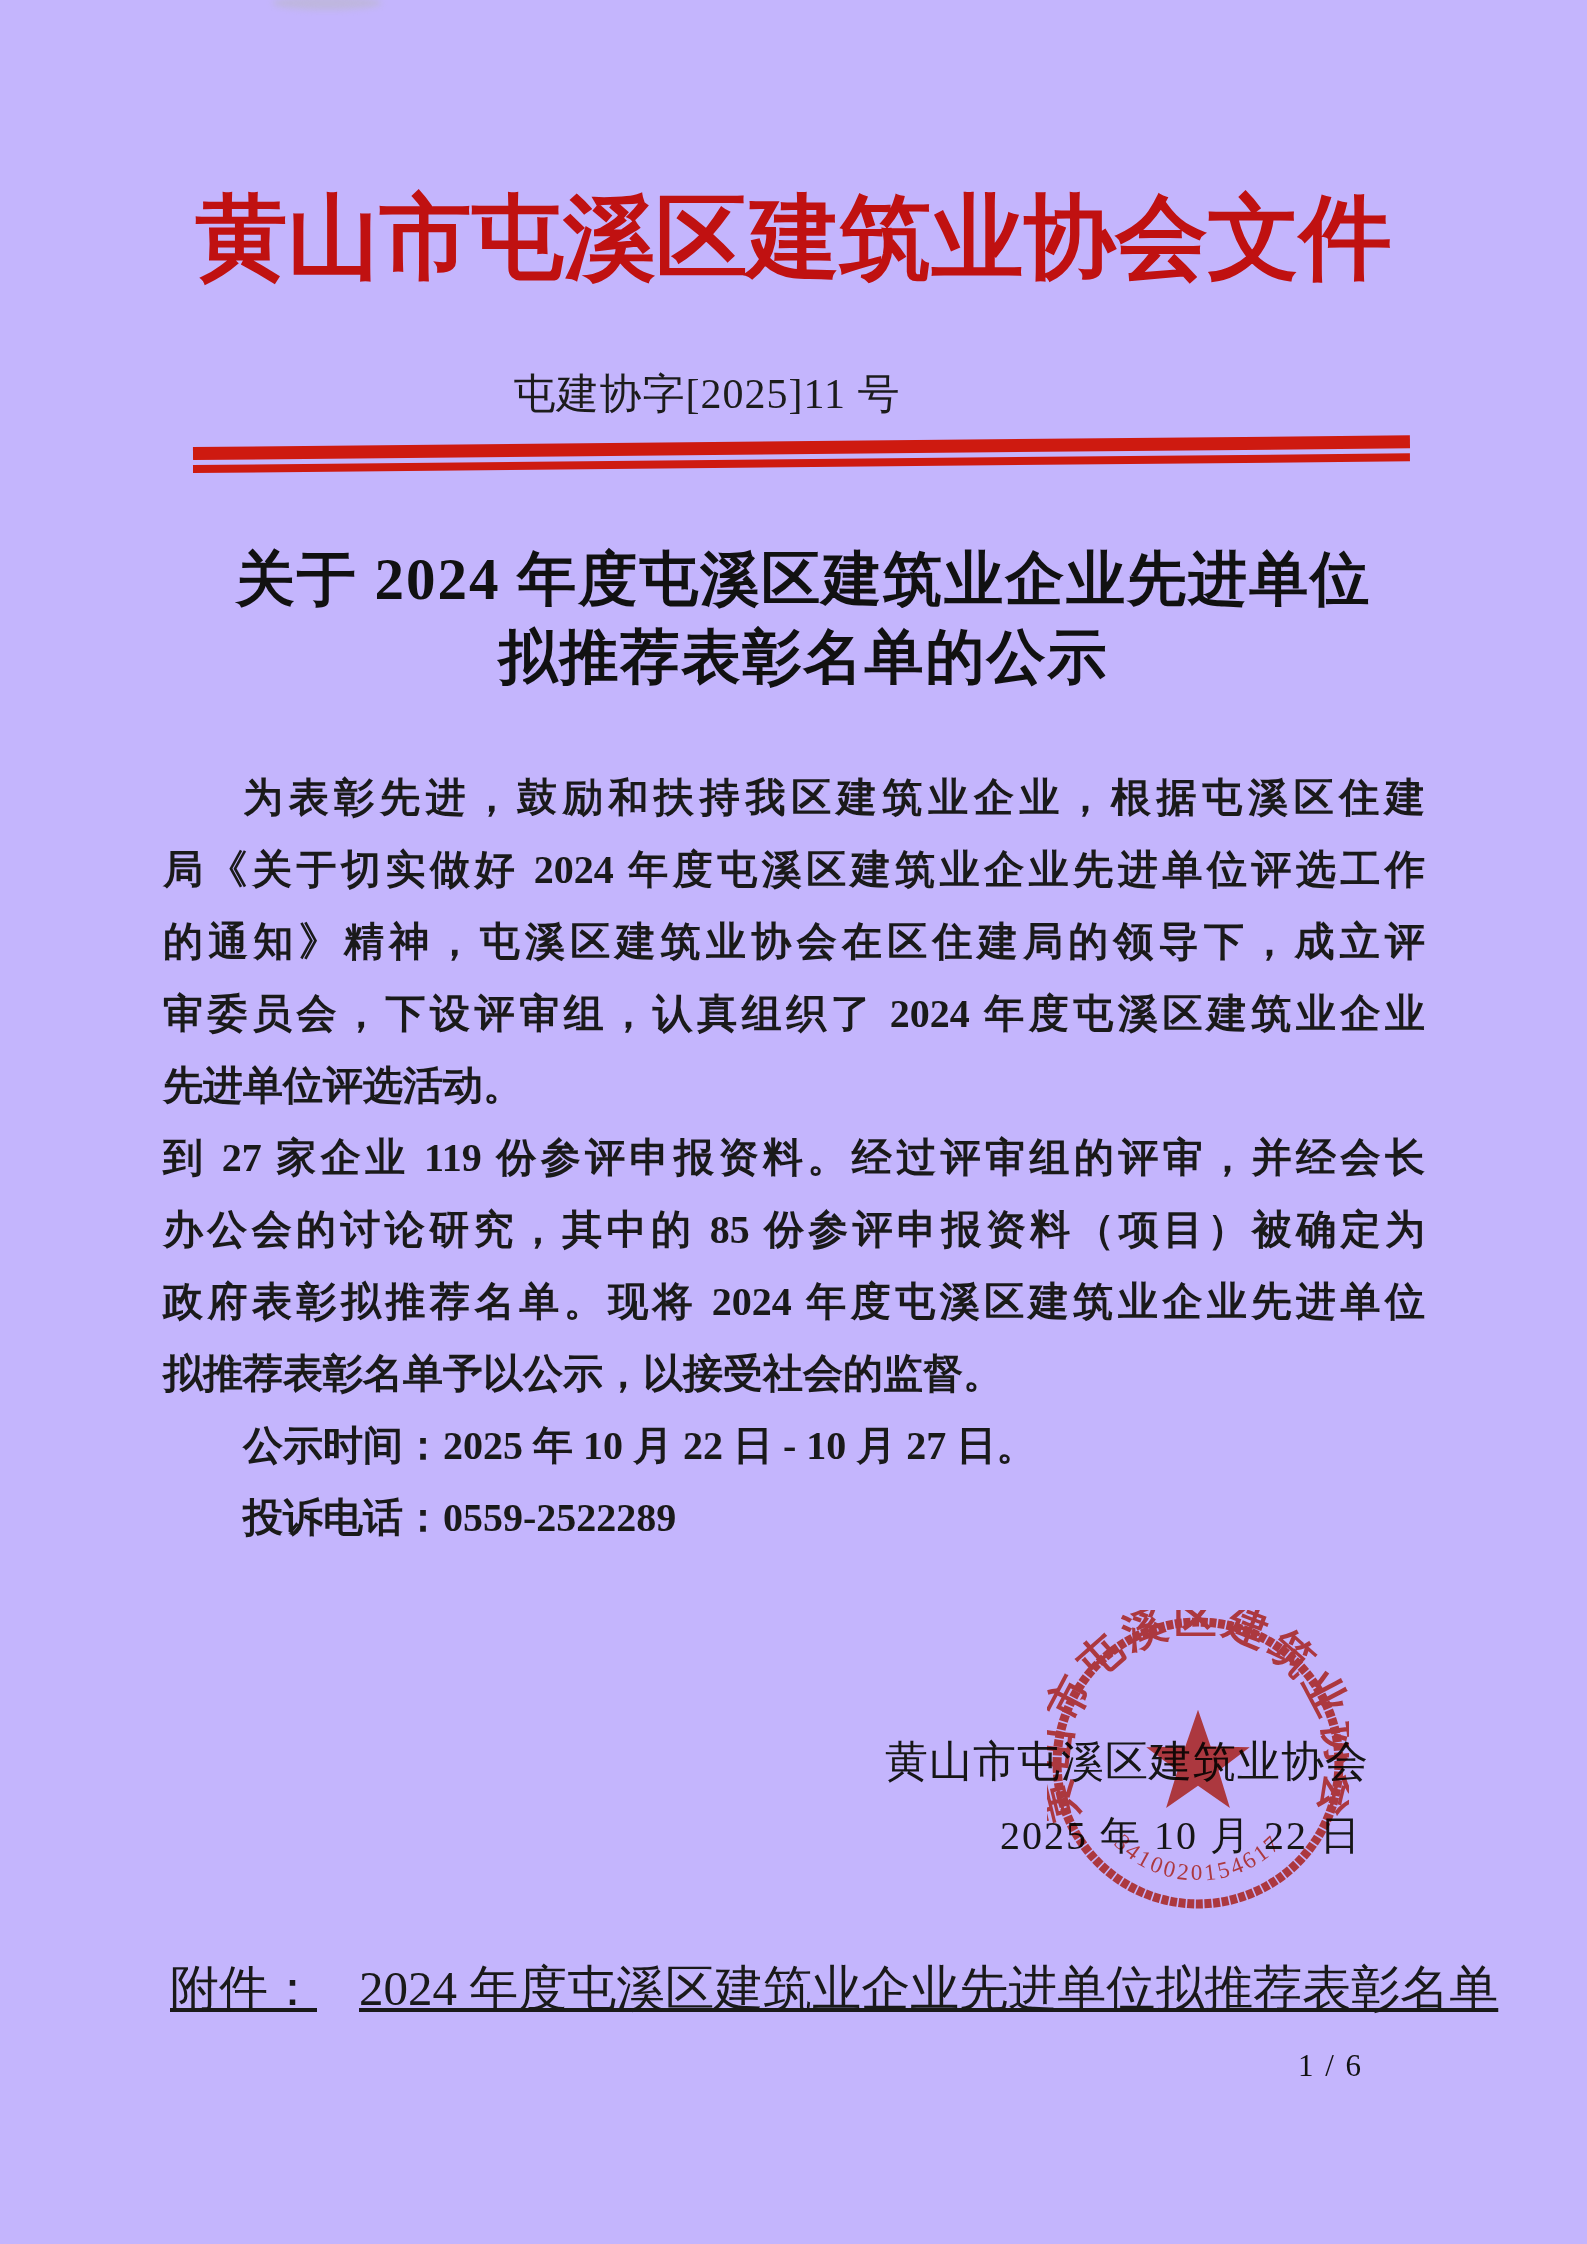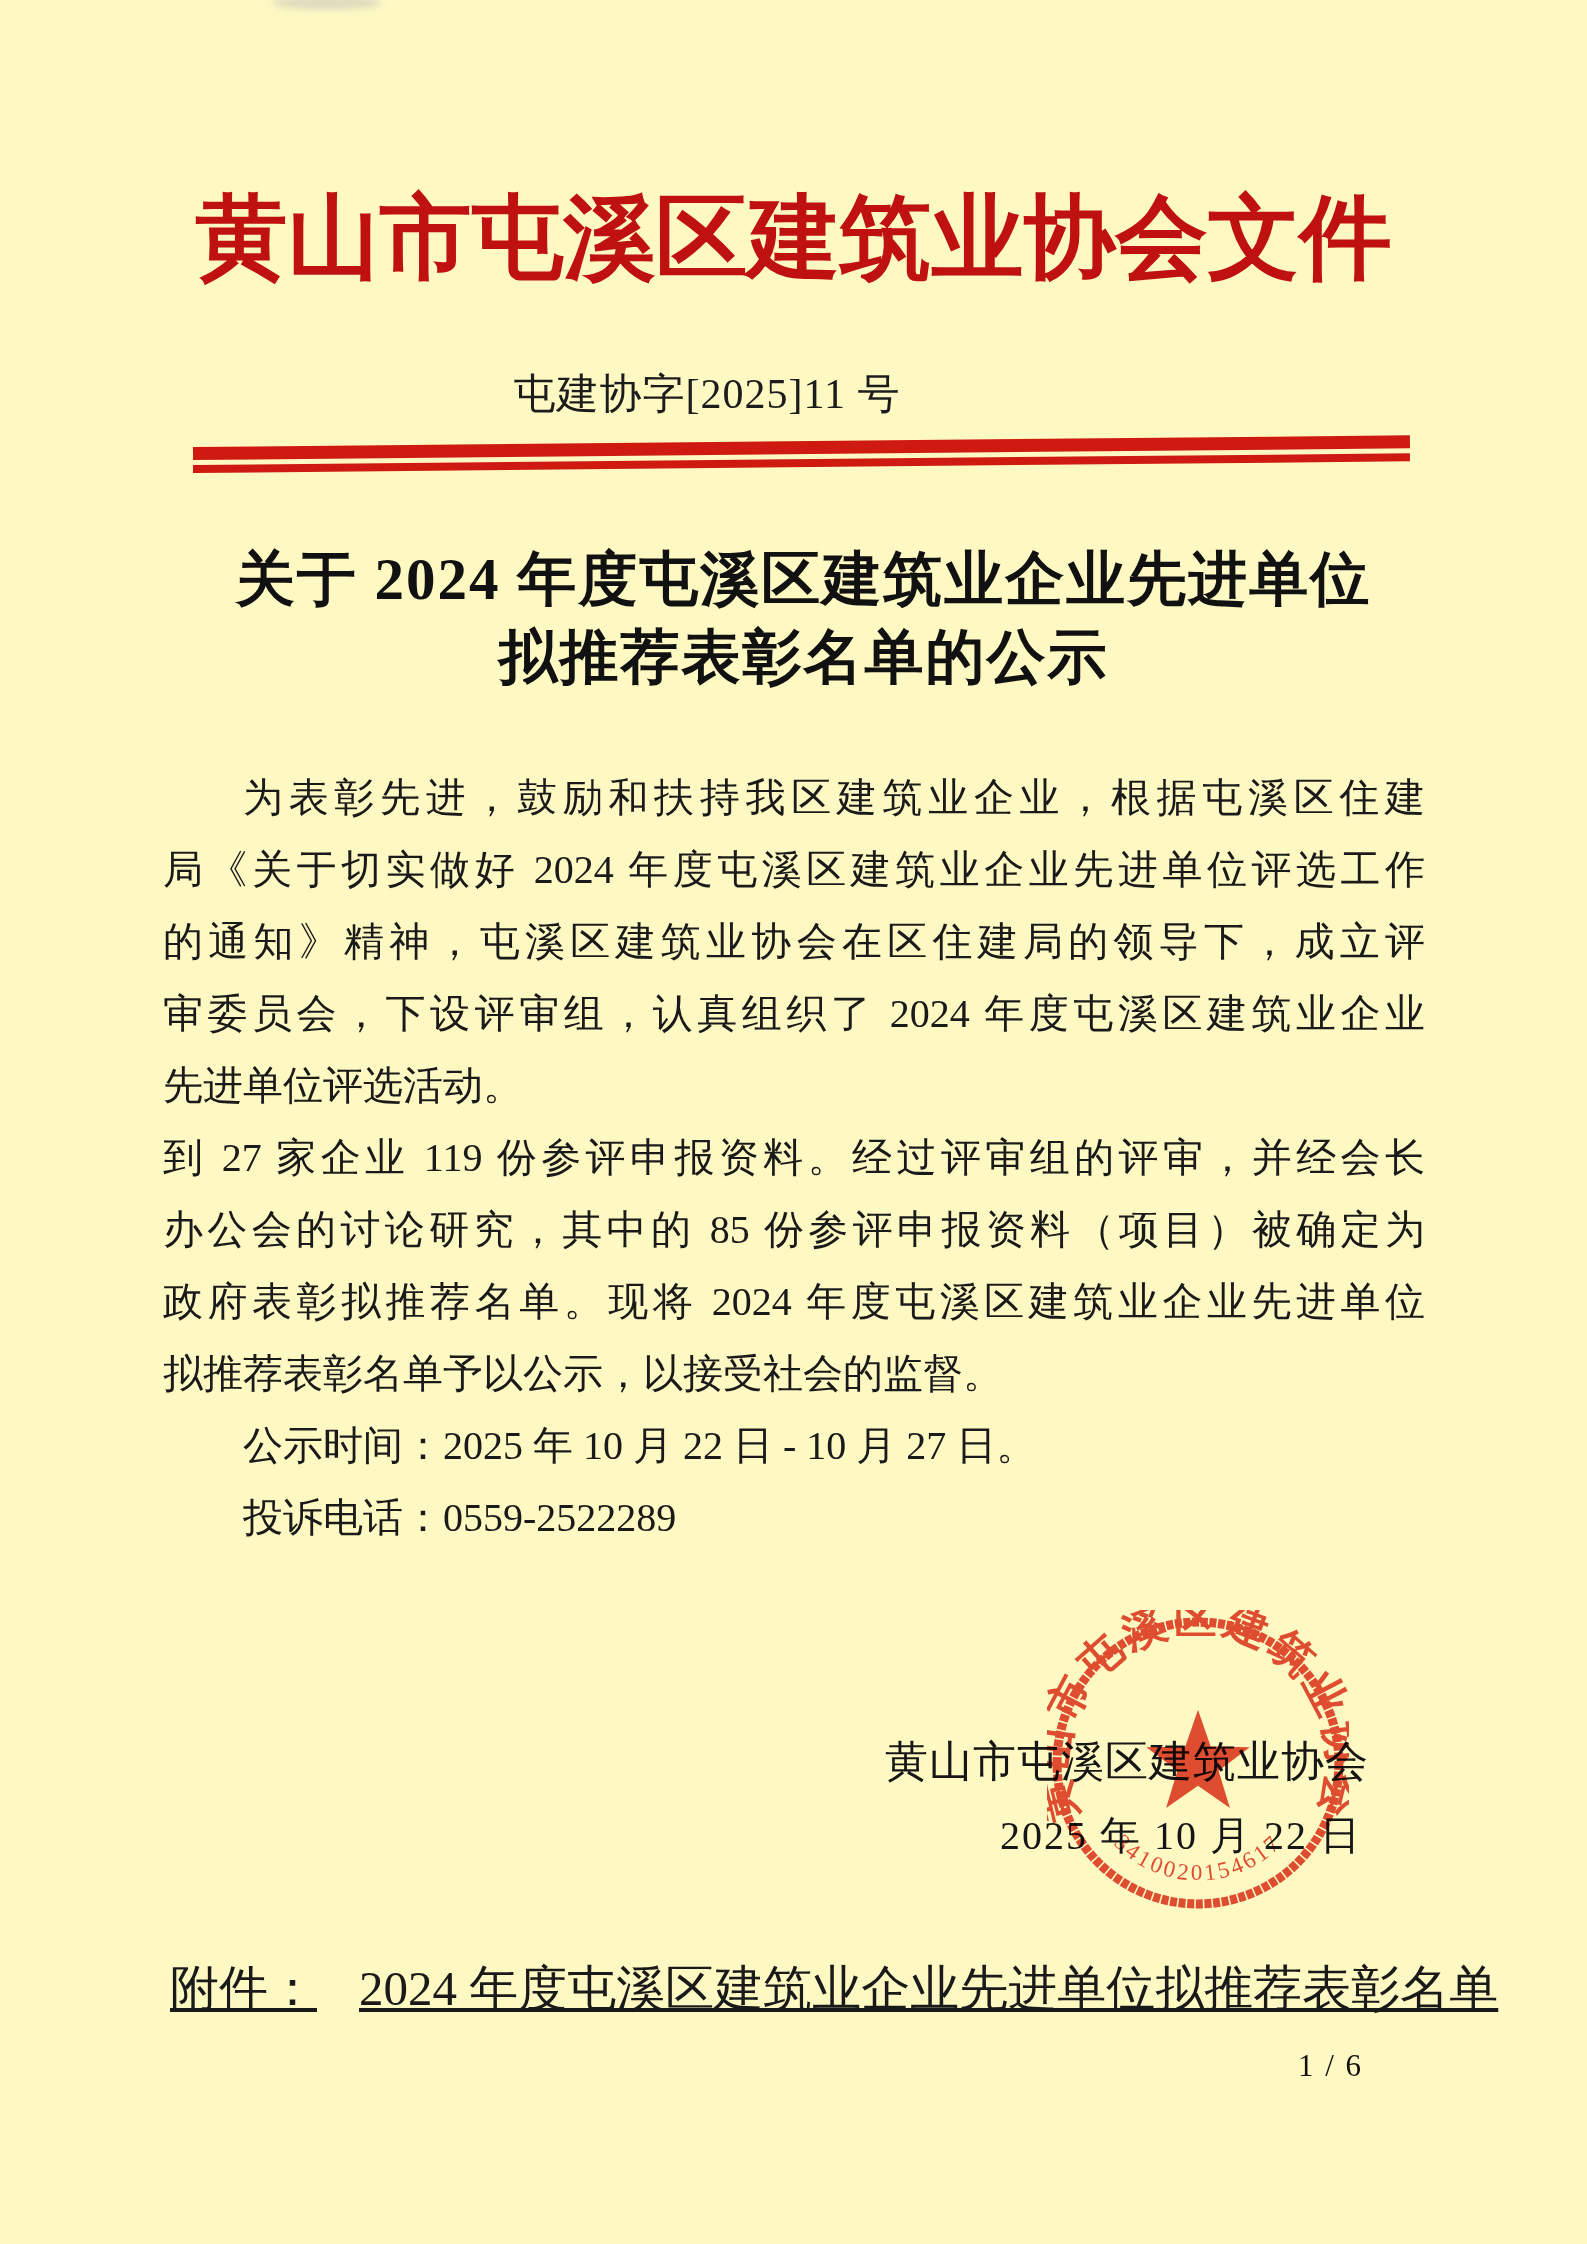--- a/index.html
+++ b/index.html
@@ -1,21 +1,21 @@
 <!DOCTYPE html>
 <html><head>
 <meta charset="utf-8">
 <style>
   html, body { margin: 0; padding: 0; background: #888; }
   .page {
     position: relative;
     width: 1587px;
     height: 2244px;
     margin: 0 auto;
-    background: #fef9c3;
+    background: #c4b5fd;
     overflow: hidden;
     font-family: "Liberation Serif", "DejaVu Serif", serif;
     color: #1c1c1c;
   }
 
   
   .top-smudge {
     position: absolute;
     left: 272px; top: -4px;
     width: 110px; height: 14px;
@@ -76,20 +76,21 @@
     width: 1262px;
     font-size: 40px;
     line-height: 72px;
     color: #1a1a1a;
   }
   .body-text .line {
     width: 100%;
     text-align: justify;
     text-align-last: justify;
     white-space: normal;
+    font-weight: bold;
   }
   .body-text .line.indent { text-indent: 2em; }
   .body-text .line.endline { text-align: right; text-align-last: left; }
 
   .sig-org {
     position: absolute;
     top: 1733px; right: 218px;
     font-size: 43px;
     letter-spacing: 1px;
     color: #161616;

